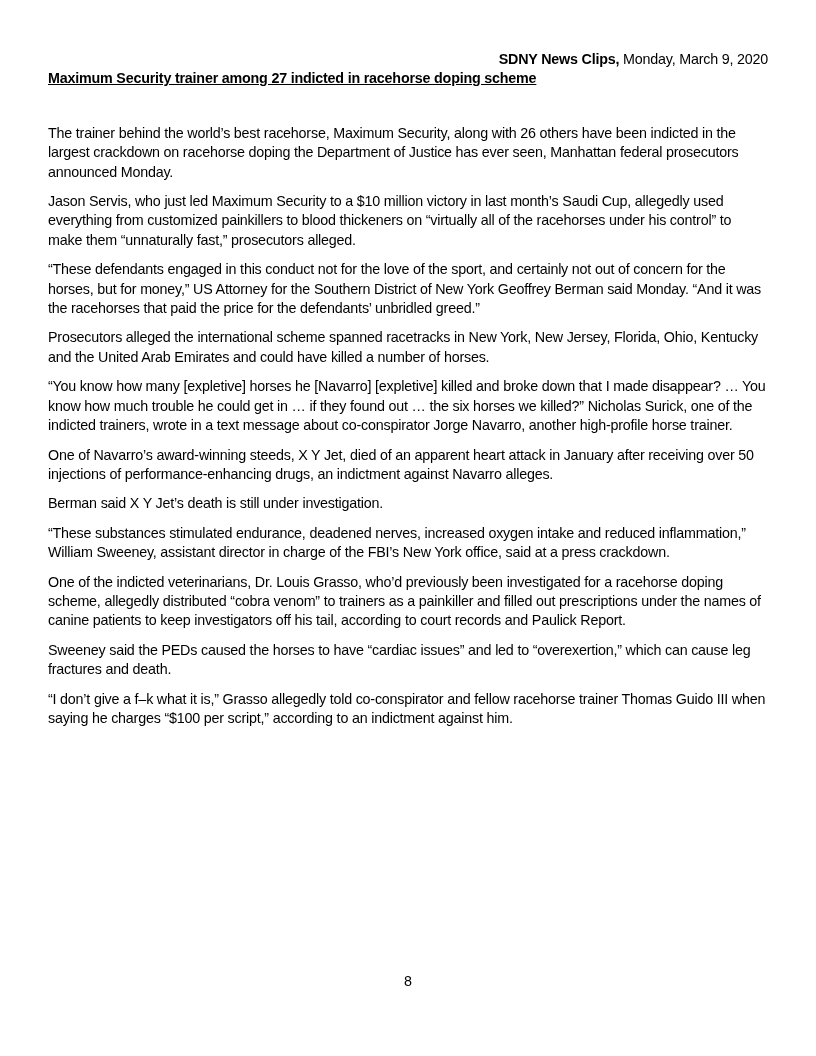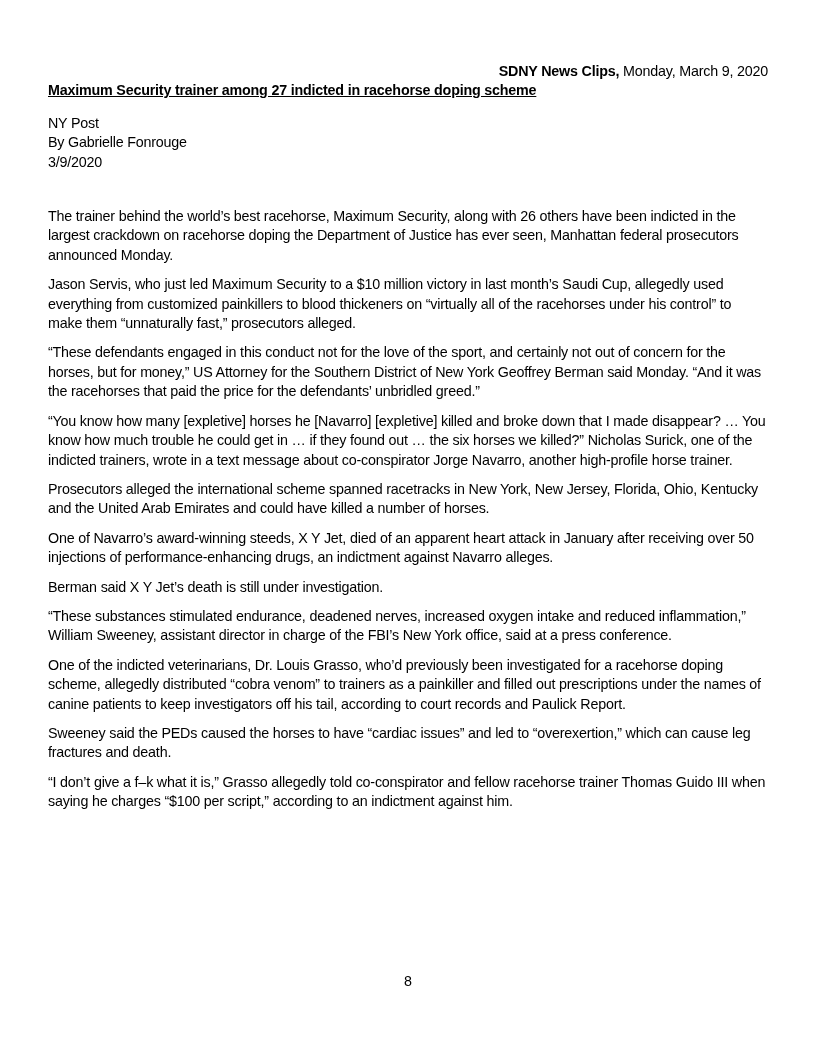--- a/index.html
+++ b/index.html
@@ -16,21 +16,21 @@
     font-family: "Liberation Sans", sans-serif;
     font-size: 14.3px;
     line-height: 19.4px;
     letter-spacing: -0.2px;
     overflow: hidden;
     margin: 0 auto;
   }
   .content {
     position: absolute;
     left: 48px;
-    top: 62px;
+    top: 50px;
     width: 720px;
   }
   .header-row {
     text-align: right;
     white-space: nowrap;
   }
   .header-publication {
     font-weight: 700;
   }
   .headline {
@@ -66,35 +66,30 @@
 <div class="page">
   <div class="content">
 
     <div class="header-row">
       <span class="header-publication">SDNY News Clips,</span>
       <span class="header-date">Monday, March 9, 2020</span>
     </div>
 
     <h1 class="headline">Maximum Security trainer among 27 indicted in racehorse doping scheme</h1>
 
-    <div class="byline-block">
-      <div>NY Post</div>
-      <div>By Gabrielle Fonrouge</div>
-      <div>3/9/2020</div>
-    </div>
 
     <div class="article-body">
       <p>The trainer behind the world’s best racehorse, Maximum Security, along with 26 others have been indicted in the largest crackdown on racehorse doping the Department of Justice has ever seen, Manhattan federal prosecutors announced Monday.</p>
       <p>Jason Servis, who just led Maximum Security to a $10 million victory in last month’s Saudi Cup, allegedly used everything from customized painkillers to blood thickeners on “virtually all of the racehorses under his control” to make them “unnaturally fast,” prosecutors alleged.</p>
       <p>“These defendants engaged in this conduct not for the love of the sport, and certainly not out of concern for the horses, but for money,” US Attorney for the Southern District of New York Geoffrey Berman said Monday. “And it was the racehorses that paid the price for the defendants’ unbridled greed.”</p>
+      <p>Prosecutors alleged the international scheme spanned racetracks in New York, New Jersey, Florida, Ohio, Kentucky and the United Arab Emirates and could have killed a number of horses.</p>
       <p>“You know how many [expletive] horses he [Navarro] [expletive] killed and broke down that I made disappear? … You know how much trouble he could get in … if they found out … the six horses we killed?” Nicholas Surick, one of the indicted trainers, wrote in a text message about co-conspirator Jorge Navarro, another high-profile horse trainer.</p>
-      <p>Prosecutors alleged the international scheme spanned racetracks in New York, New Jersey, Florida, Ohio, Kentucky and the United Arab Emirates and could have killed a number of horses.</p>
       <p>One of Navarro’s award-winning steeds, X Y Jet, died of an apparent heart attack in January after receiving over 50 injections of performance-enhancing drugs, an indictment against Navarro alleges.</p>
       <p>Berman said X Y Jet’s death is still under investigation.</p>
-      <p>“These substances stimulated endurance, deadened nerves, increased oxygen intake and reduced inflammation,” William Sweeney, assistant director in charge of the FBI’s New York office, said at a press conference.</p>
+      <p>“These substances stimulated endurance, deadened nerves, increased oxygen intake and reduced inflammation,” William Sweeney, assistant director in charge of the FBI’s New York office, said at a press crackdown.</p>
       <p>One of the indicted veterinarians, Dr. Louis Grasso, who’d previously been investigated for a racehorse doping scheme, allegedly distributed “cobra venom” to trainers as a painkiller and filled out prescriptions under the names of canine patients to keep investigators off his tail, according to court records and Paulick Report.</p>
       <p>Sweeney said the PEDs caused the horses to have “cardiac issues” and led to “overexertion,” which can cause leg fractures and death.</p>
       <p>“I don’t give a f–k what it is,” Grasso allegedly told co-conspirator and fellow racehorse trainer Thomas Guido III when saying he charges “$100 per script,” according to an indictment against him.</p>
     </div>
 
   </div>
 
   <div class="page-number">8</div>
 </div>
 

